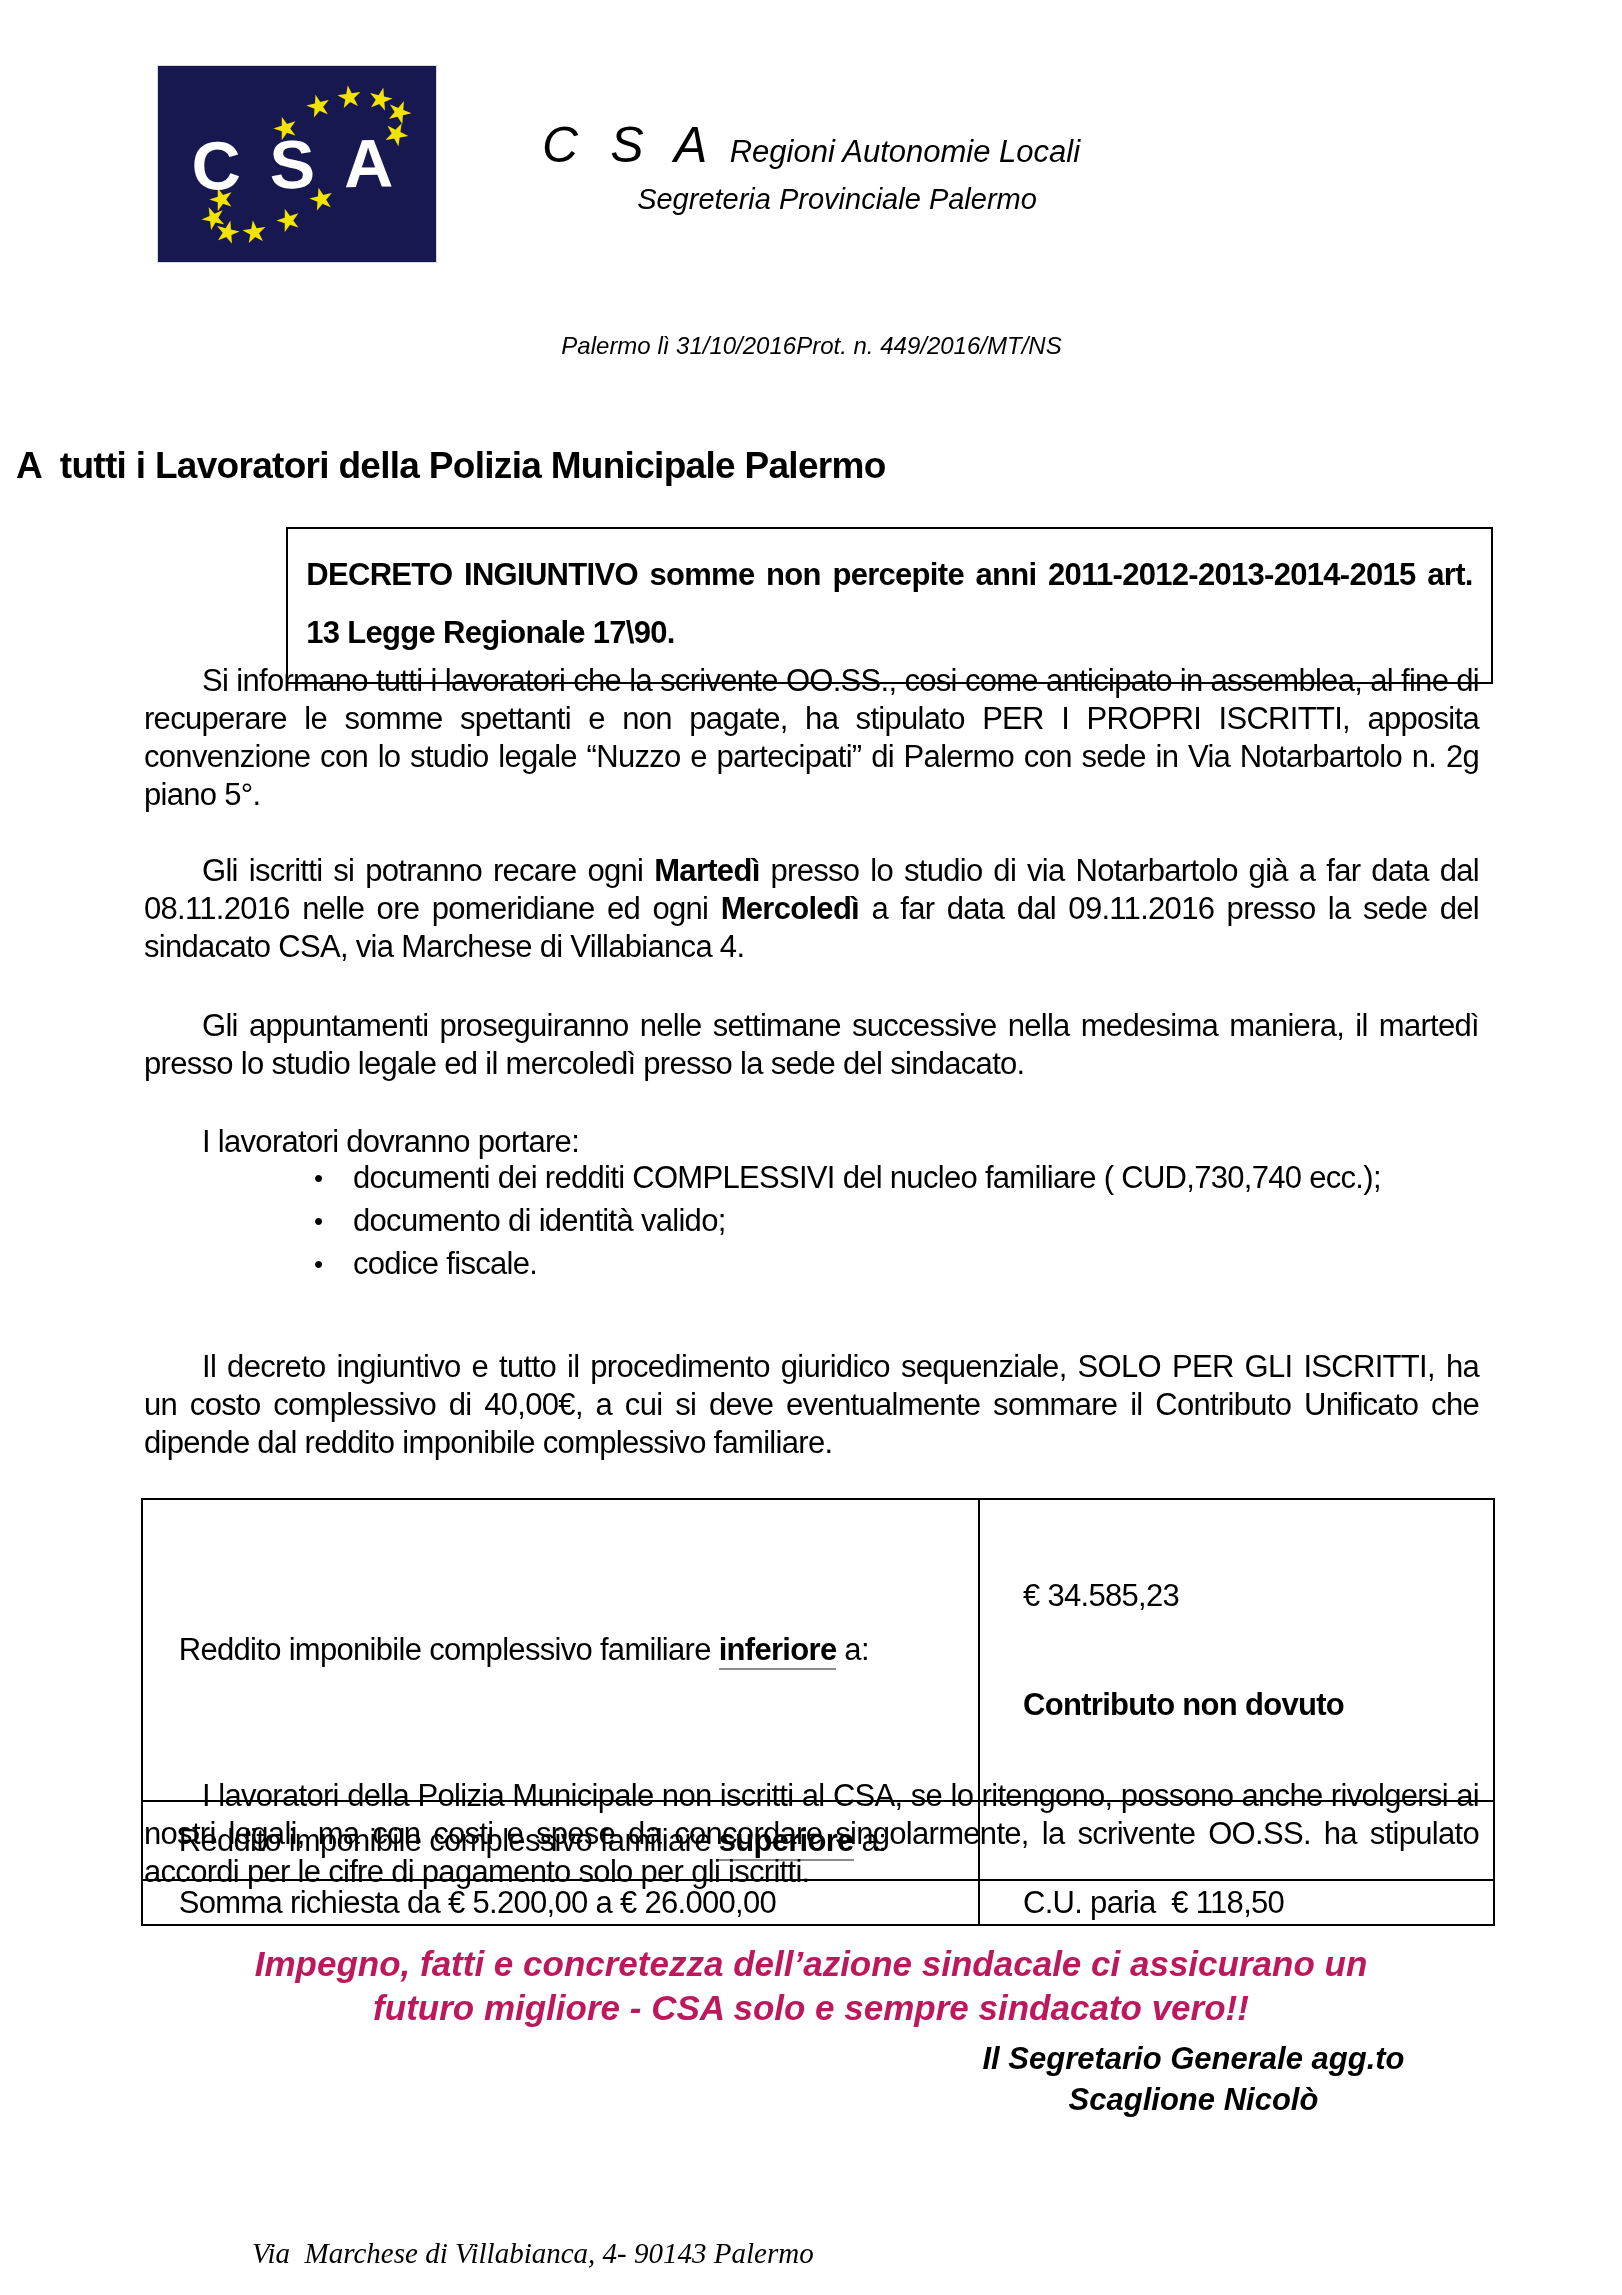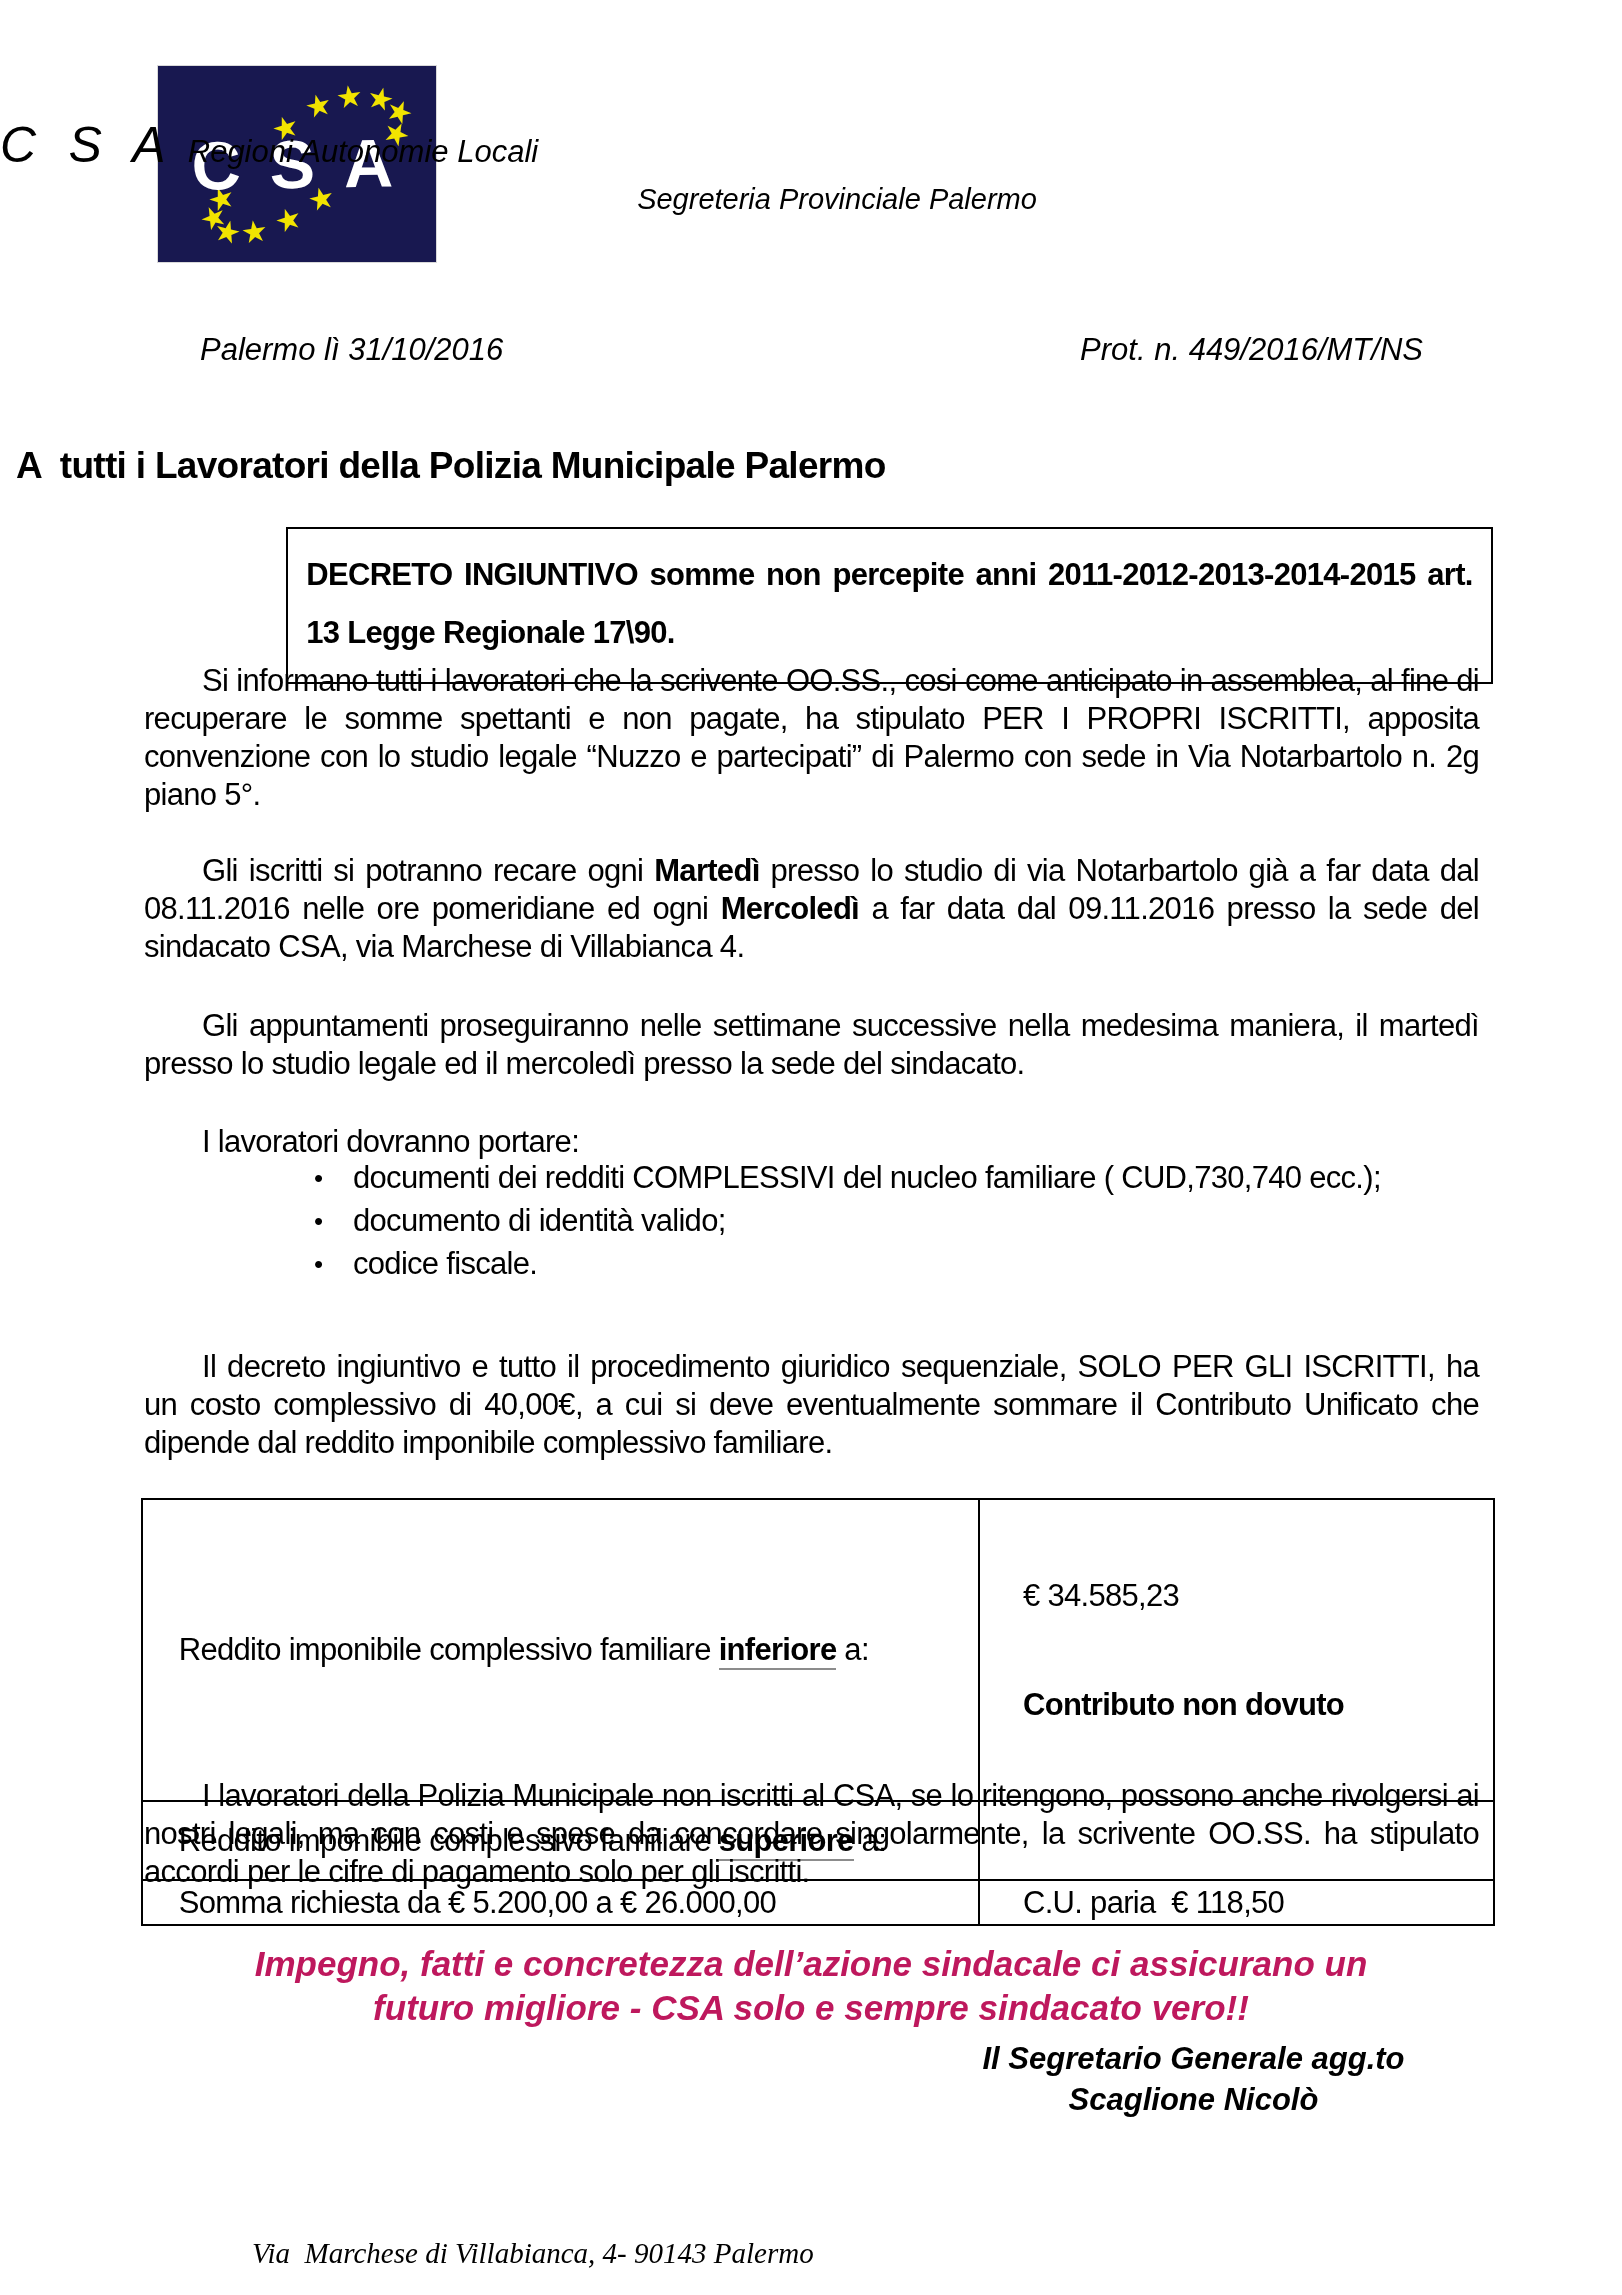--- a/index.html
+++ b/index.html
@@ -10,27 +10,27 @@
   }
   .abs{position:absolute;}
   
   .logo{left:157px;top:65px;width:278px;height:196px;background:#181850;border:1.3px solid #d9d9d9;}
   .logo-letters{position:absolute;left:0;top:0;width:100%;height:100%;
     display:flex;align-items:center;justify-content:center;
     font-weight:900;font-size:68px;color:#ffffff;letter-spacing:29px;
     padding-left:19.6px;box-sizing:border-box;transform:rotate(-1deg);}
   .star{position:absolute;color:#f2e400;font-size:30px;line-height:30px;}
   .header-text{left:0;top:116px;width:1622px;text-align:center;font-style:italic;}
-  .org-line{display:flex;align-items:baseline;gap:13px;}
+  .org-line{display:flex;align-items:baseline;justify-content:center;gap:13px;}
   .org-main{font-size:50px;letter-spacing:9.2px;}
   .org-rest{font-size:31px;}
   .org-sub{font-size:29px;margin-top:9.2px;transform:translateX(26px);}
   
-  .meta-row{left:200px;top:332px;width:1223px;display:flex;justify-content:space-between;
-    font-style:italic;font-size:31px;}
+  .meta-row{left:200px;top:332px;width:1223px;display:flex;justify-content:center;
+    font-style:italic;font-size:24px;}
   
   .doc-title{left:16px;top:445px;width:1622px;font-weight:bold;font-size:37px;
     white-space:pre-wrap;letter-spacing:-0.7px;}
   
   .notice-box{left:242px;top:527px;width:1207px;box-sizing:border-box;border:2.6px solid #000;
     padding:17px 18.3px 19.6px 18.3px;font-weight:bold;font-size:31px;line-height:58px;
     text-align:justify;letter-spacing:-0.7px;margin-left:44px;}
   
   .para{left:144px;width:1335px;font-size:31px;line-height:38px;text-align:justify;
     text-indent:58px;letter-spacing:-0.7px;}

